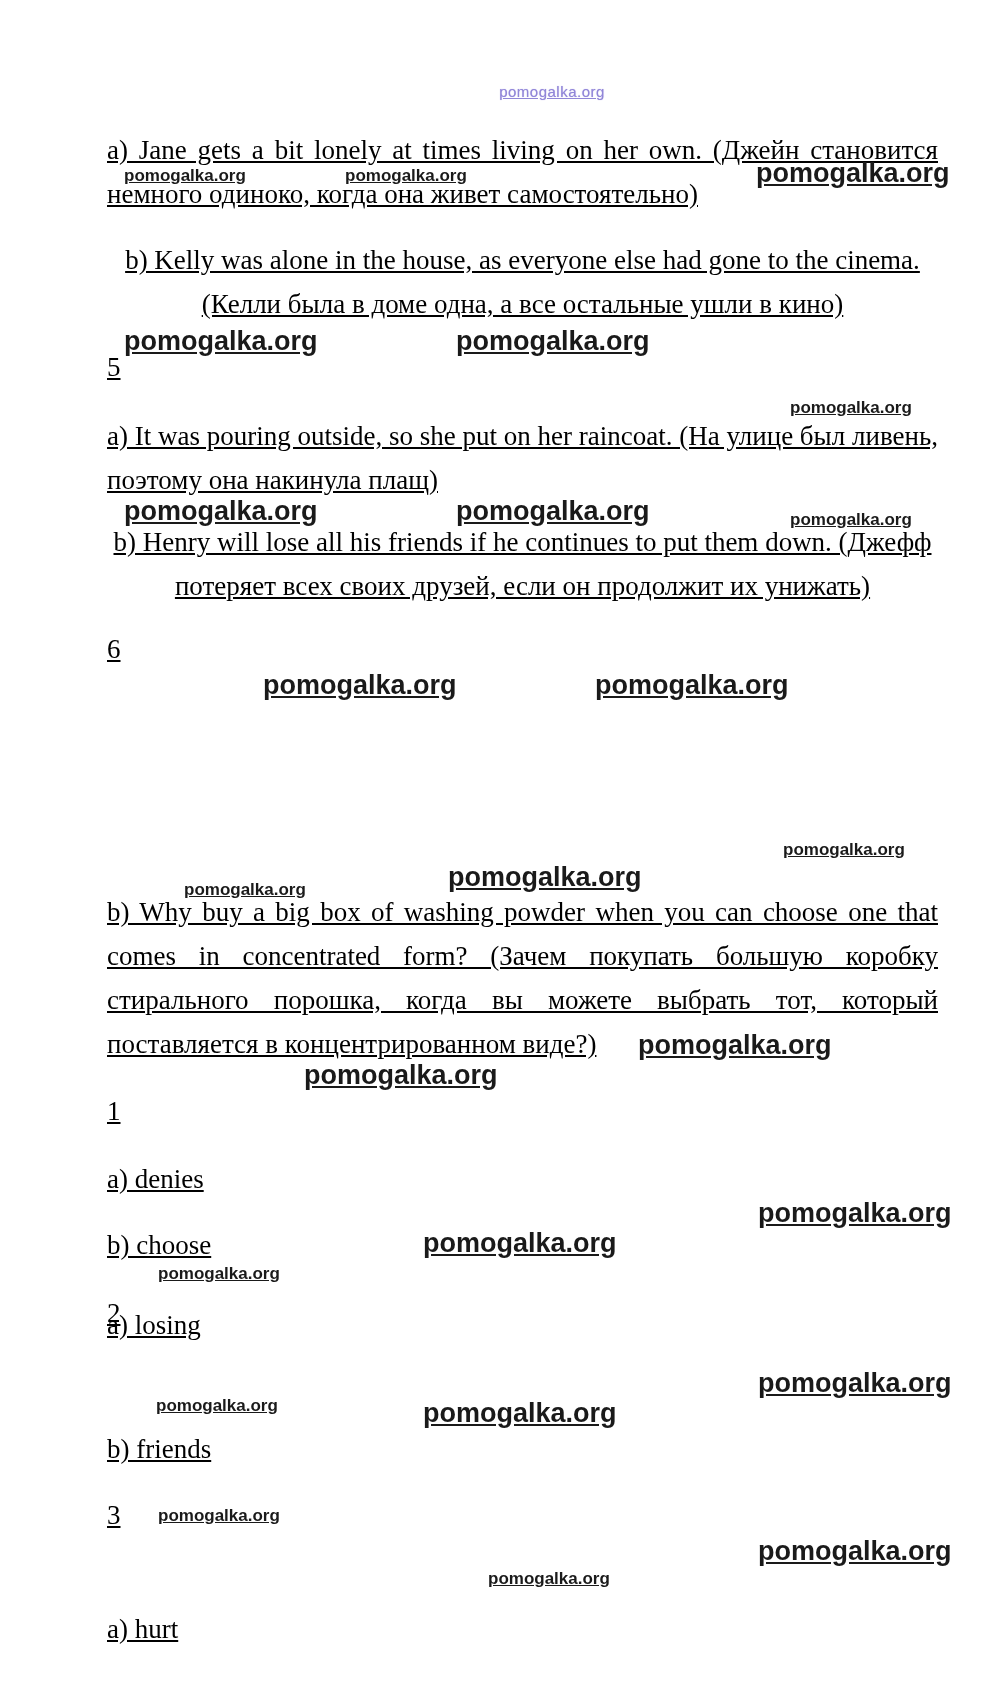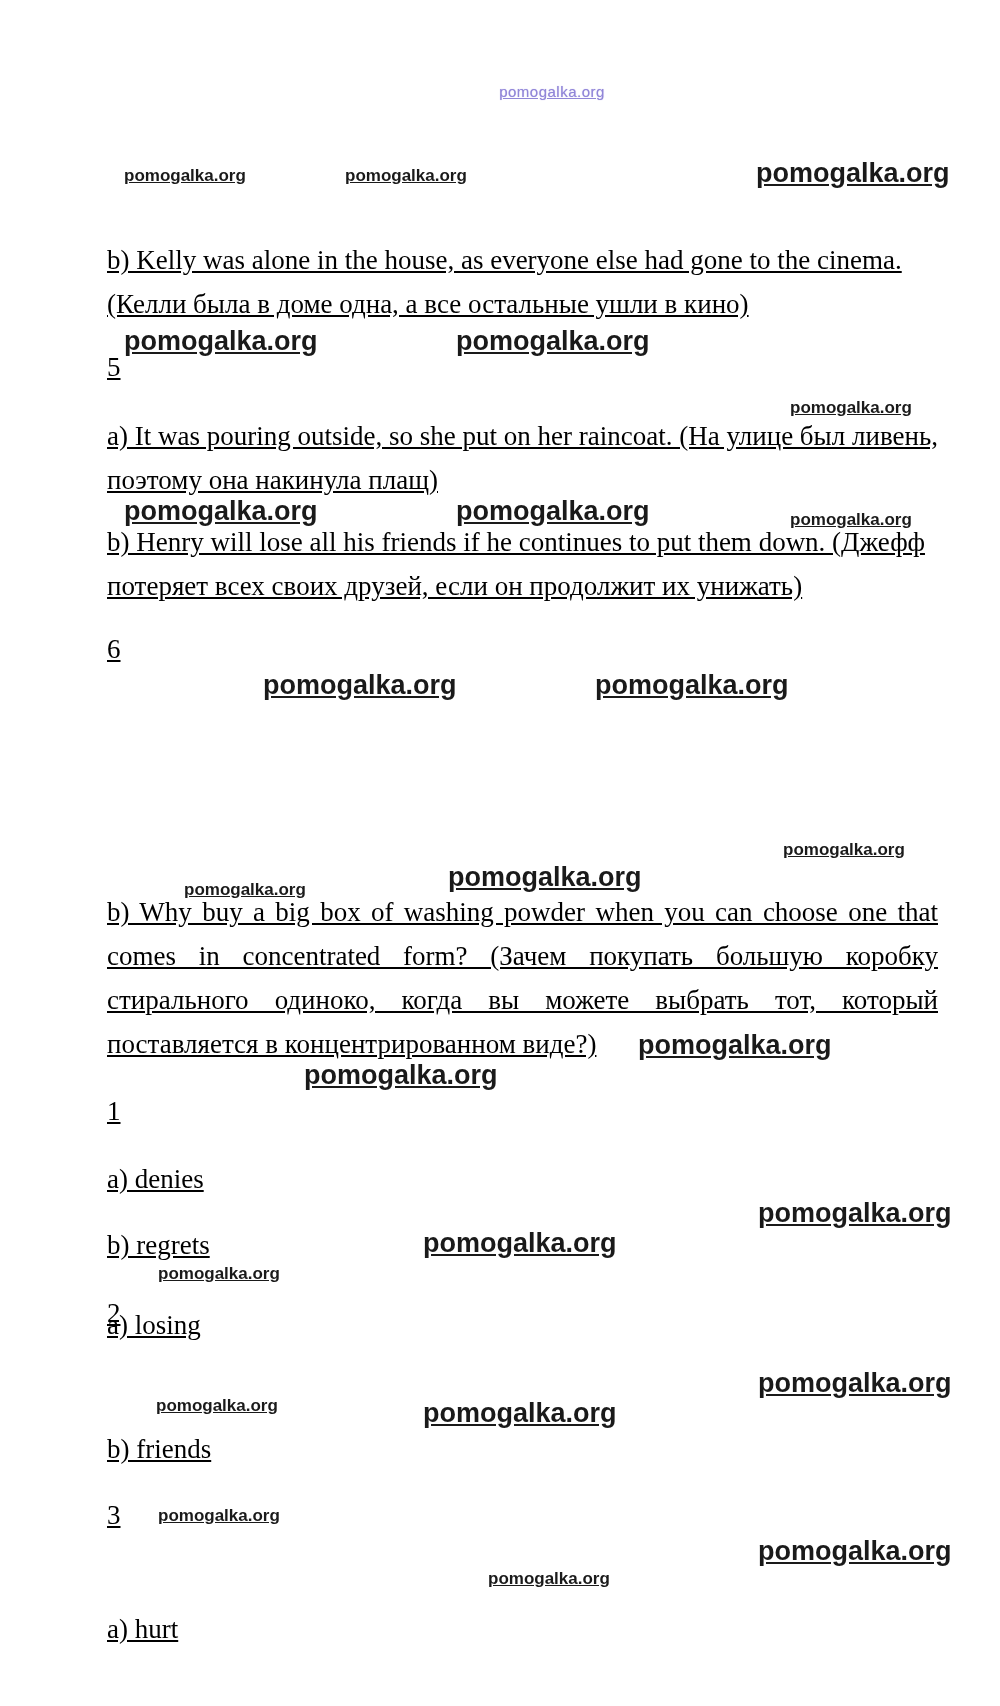--- a/index.html
+++ b/index.html
@@ -14,20 +14,21 @@
   }
   .page { position: absolute; inset: 0; }
 
   .para {
     position: absolute;
     left: 27px;
     width: 863px;
     font-size: 27px;
     line-height: 44px;
     color: #000000;
+    text-align: center;
   }
   .just { text-align: justify; }
 
   .num, .ans {
     position: absolute;
     left: 27px;
     font-size: 27px;
     line-height: 34px;
     color: #000000;
   }
@@ -56,34 +57,35 @@
     text-shadow: 0 0 1px #b3aae6;
   }
 </style>
 </head>
 <body>
 
 <div class="page">
 
   <div class="wm-top">pomogalka.org</div>
 
+  <p class="para just" style="top:48px">a) Jane gets a bit lonely at times living on her own. (Джейн становится немного одиноко, когда она живет самостоятельно)</p>
   <p class="para" style="top:158px">b) Kelly was alone in the house, as everyone else had gone to the cinema. (Келли была в доме одна, а все остальные ушли в кино)</p>
 
   <div class="num" style="top:270px">5</div>
 
   <p class="para just" style="top:334px">a) It was pouring outside, so she put on her raincoat. (На улице был ливень, поэтому она накинула плащ)</p>
   <p class="para" style="top:440px">b) Henry will lose all his friends if he continues to put them down. (Джефф потеряет всех своих друзей, если он продолжит их унижать)</p>
 
   <div class="num" style="top:552px">6</div>
 
-  <p class="para just" style="top:810px">b) Why buy a big box of washing powder when you can choose one that comes in concentrated form? (Зачем покупать большую коробку стирального одиноко, когда вы можете выбрать тот, который поставляется в концентрированном виде?)</p>
+  <p class="para just" style="top:810px">b) Why buy a big box of washing powder when you can choose one that comes in concentrated form? (Зачем покупать большую коробку стирального порошка, когда вы можете выбрать тот, который поставляется в концентрированном виде?)</p>
 
   <div class="num" style="top:1014px">1</div>
   <div class="ans" style="top:1082px">a) denies</div>
-  <div class="ans" style="top:1148px">b) regrets</div>
+  <div class="ans" style="top:1148px">b) choose</div>
 
   <div class="num" style="top:1216px">2</div>
   <div class="ans" style="top:1228px">a) losing</div>
   <div class="ans" style="top:1352px">b) friends</div>
 
   <div class="num" style="top:1418px">3</div>
   <div class="ans" style="top:1532px">a) hurt</div>
 
   <span class="wm wm-sm" style="left:44px;  top:86px">pomogalka.org</span>
   <span class="wm wm-sm" style="left:265px; top:86px">pomogalka.org</span>

